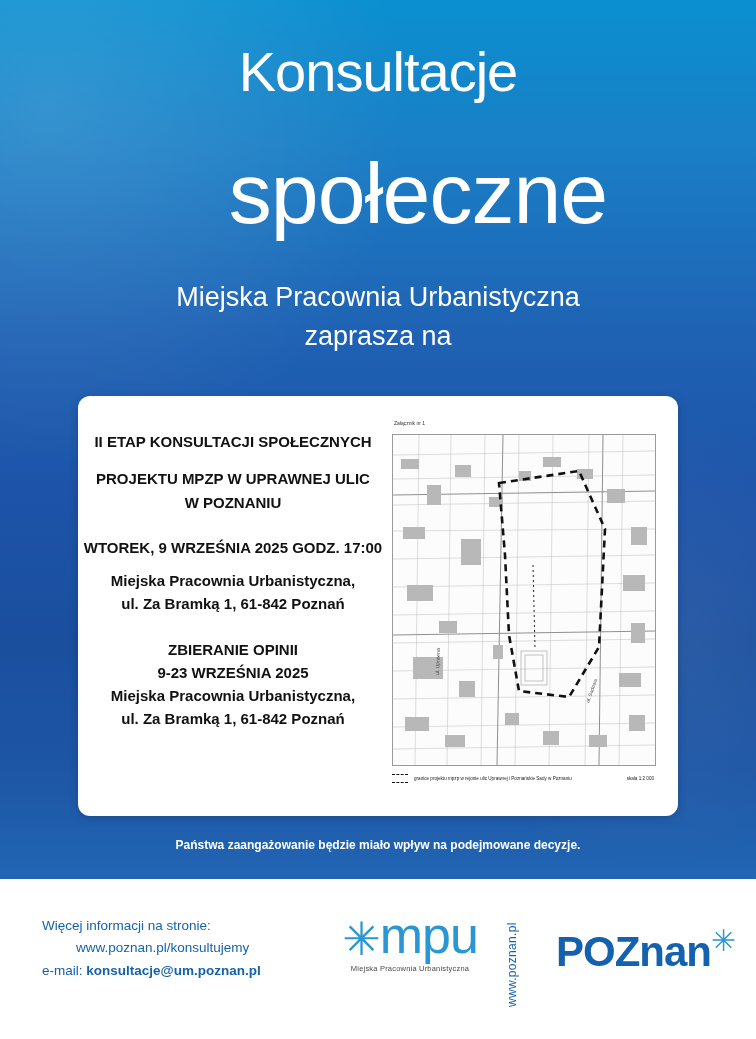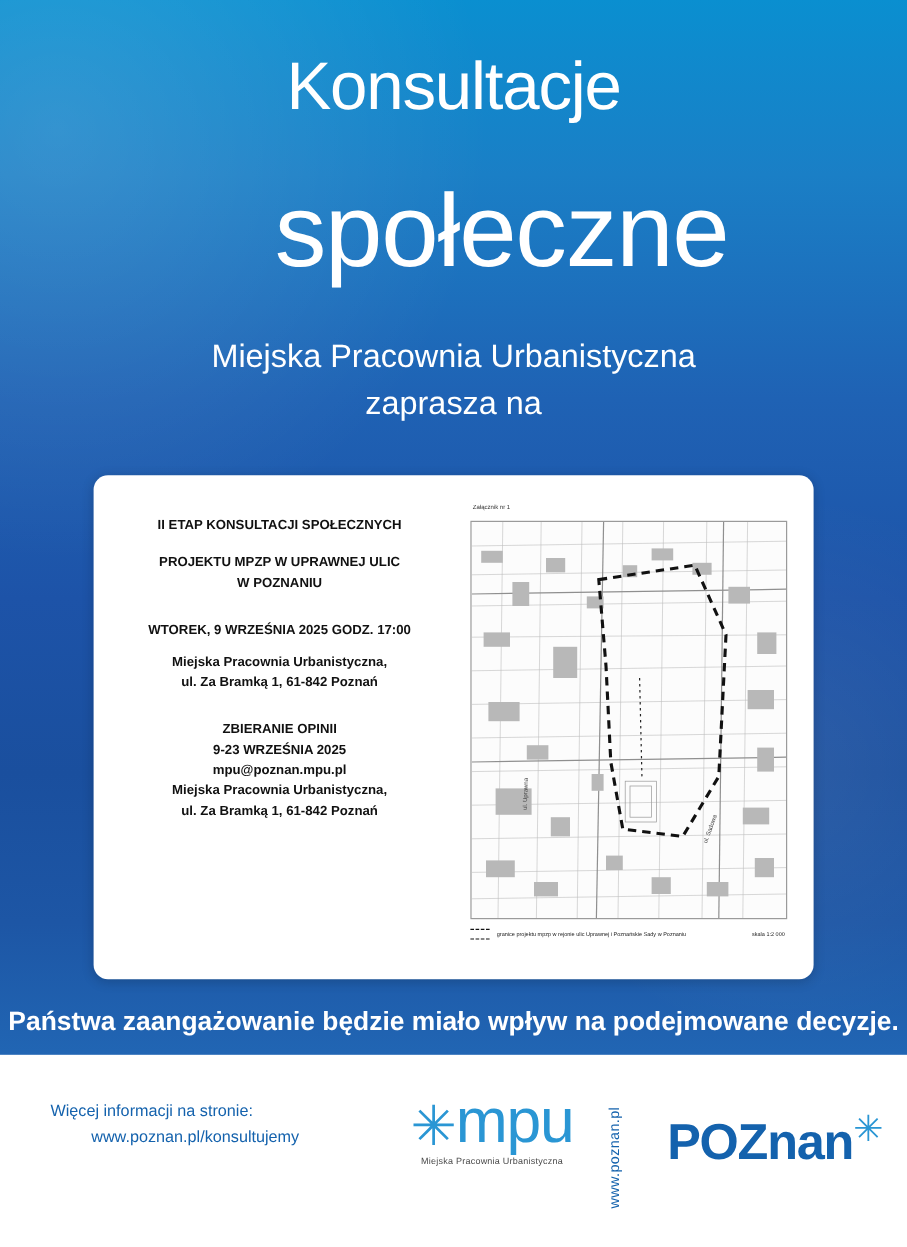--- a/index.html
+++ b/index.html
@@ -104,21 +104,21 @@
     box-shadow: 0 2px 10px rgba(0,0,0,0.18);
   }
 
   .card-text {
     position: absolute;
     left: 0;
     top: 34px;
     width: 310px;
     text-align: center;
     color: #111111;
-    font-size: 11px;
+    font-size: 15px;
     font-weight: bold;
     line-height: 1.55;
   }
   .card-text .blk {
     margin-bottom: 14px;
   }
   .card-text .blk.tight {
     margin-bottom: 10px;
   }
   .card-text .gap-lg {
@@ -174,21 +174,21 @@
     font-size: 4.6px;
   }
 
   .tagline {
     position: absolute;
     top: 838px;
     left: 0;
     width: 756px;
     text-align: center;
     color: #ffffff;
-    font-size: 22px;
+    font-size: 12px;
     font-weight: bold;
   }
 
   .footer {
     position: absolute;
     left: 0;
     bottom: 0;
     width: 756px;
     height: 160px;
     border-radius: 30px;
@@ -287,21 +287,20 @@
       <div class="gap-lg"></div>
       <div class="blk tight">WTOREK,  9 WRZEŚNIA 2025 GODZ. 17:00</div>
       <div class="blk">
         <div>Miejska Pracownia Urbanistyczna,</div>
         <div>ul. Za Bramką 1, 61-842  Poznań</div>
       </div>
       <div class="gap-lg"></div>
       <div>
         <div>ZBIERANIE OPINII</div>
         <div>9-23  WRZEŚNIA 2025</div>
-        <div>mpu@poznan.mpu.pl</div>
         <div>Miejska Pracownia Urbanistyczna,</div>
         <div>ul. Za Bramką 1, 61-842  Poznań</div>
       </div>
     </div>
 
     <div class="map">
       <div class="map-label">Załącznik nr 1</div>
       <div class="map-frame">
         <svg viewBox="0 0 262 330" width="262" height="330">
           <rect x="0" y="0" width="262" height="330" fill="#fcfcfc"></rect>
@@ -385,20 +384,23 @@
   </div>
 
   <div class="tagline">Państwa zaangażowanie będzie miało wpływ na podejmowane decyzje.</div>
 
   <div class="bottom-band"></div>
 
   <div class="footer">
     <div class="contact">
       <div class="line1">Więcej informacji na stronie:</div>
       <div class="line2">www.poznan.pl/konsultujemy</div>
+      <div class="line3">
+        <span>e-mail: </span><b>konsultacje@um.poznan.pl</b>
+      </div>
     </div>
 
     <div class="mpu-logo">
       <div class="mark">
         <span class="star">✳</span><span>mpu</span>
       </div>
       <div class="mpu-sub">Miejska Pracownia Urbanistyczna</div>
     </div>
 
     <div class="vertical-url">www.poznan.pl</div>

